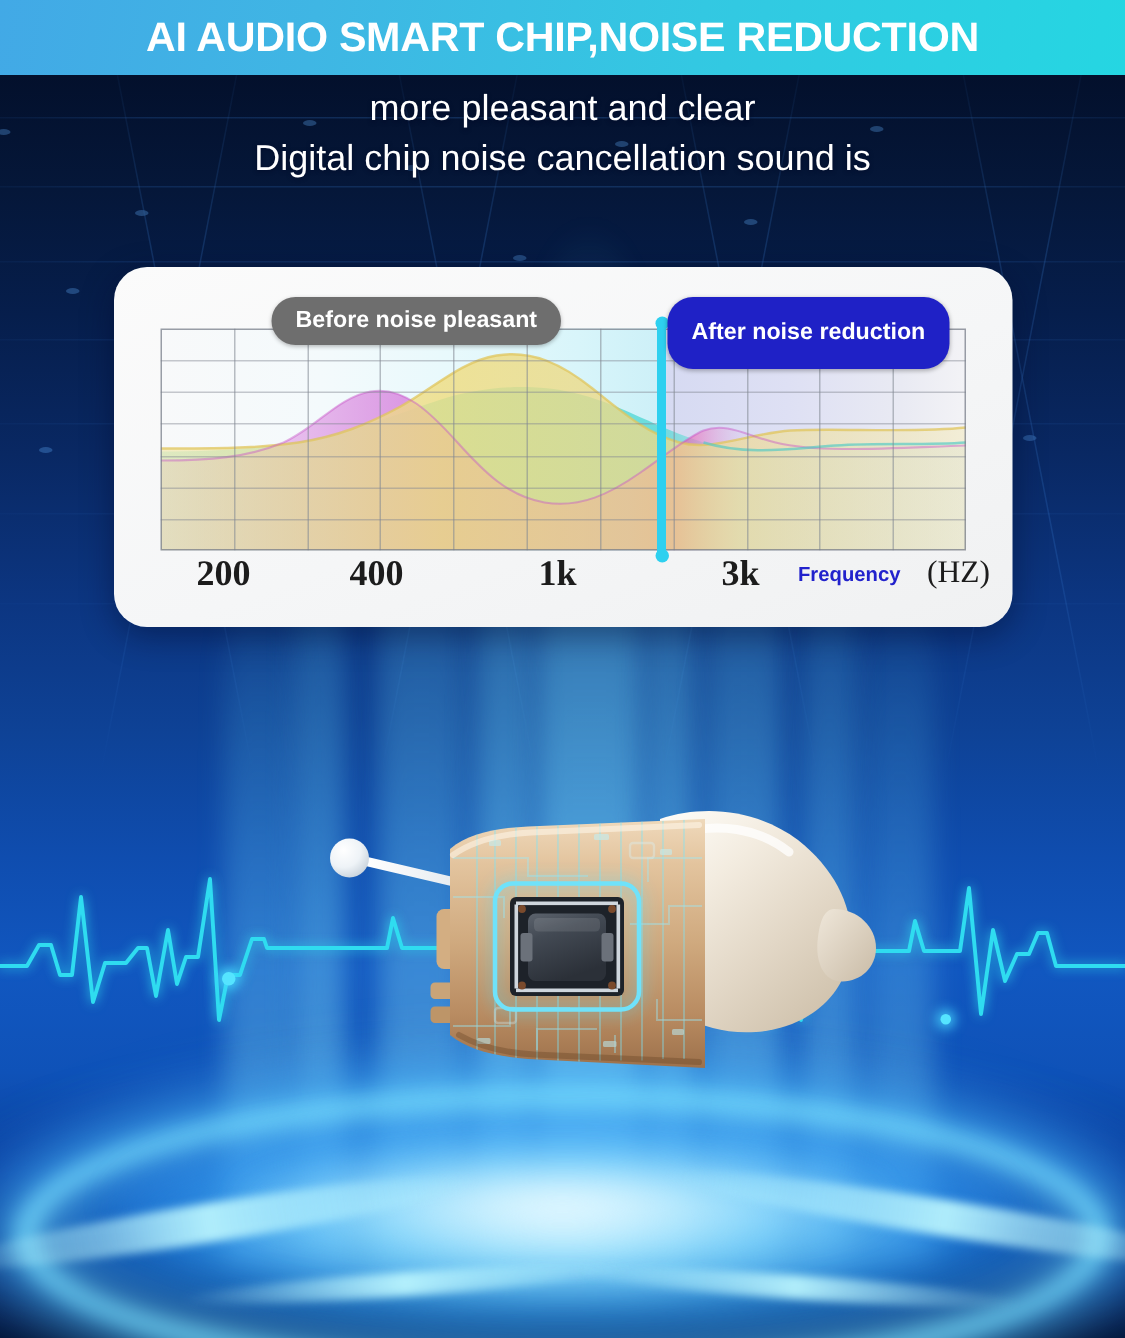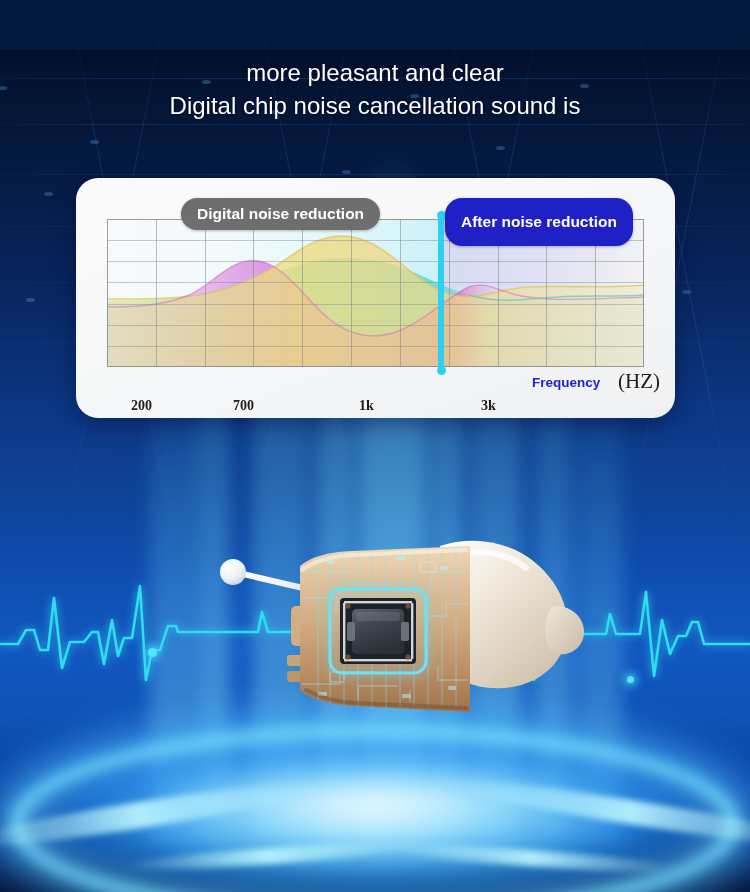--- a/index.html
+++ b/index.html
@@ -291,24 +291,23 @@
     left: 31px;
     top: 192px;
     width: 568px;
     height: 30px;
     z-index: 7;
   }
   .axis-tick {
     position: absolute;
     top: 0;
     color: #1c1c1c;
-    font-size: 14px;
+    font-size: 24px;
     font-weight: bold;
     font-family: "Liberation Serif", serif;
-    margin-top: 28px;
   }
   .axis-freq {
     position: absolute;
     top: 5px;
     color: #2222cc;
     font-size: 13.5px;
     font-weight: bold;
     font-family: "Liberation Sans", sans-serif;
   }
   .axis-unit {
@@ -628,27 +627,30 @@
         <div class="plot-gridline-h" style="top: 106px;"></div>
         <div class="plot-gridline-h" style="top: 127px;"></div>
       </div>
     <div class="plot-border"></div>
 
     <div class="divider">
       <div class="divider-cap" style="top:-3px;"></div>
       <div class="divider-cap" style="bottom:-3px;"></div>
     </div>
 
-    <div class="badge badge-before">Digital noise reduction</div>
+    <div class="badge badge-before">Before noise pleasant</div>
     <div class="badge badge-after">After noise reduction</div>
 
     <div class="axis-row">
       <span class="axis-tick" style="left:24px;">200</span>
-      <span class="axis-tick" style="left:126px;">700</span>
+      <span class="axis-tick" style="left:126px;">400</span>
       <span class="axis-tick" style="left:252px;">1k</span>
       <span class="axis-tick" style="left:374px;">3k</span>
       <span class="axis-freq" style="left:425px;">Frequency</span>
       <span class="axis-unit" style="left:511px;">(HZ)</span>
     </div>
   </div>
 
+  <div class="banner">
+    <div class="banner-title">AI AUDIO SMART CHIP,NOISE REDUCTION</div>
+  </div>
 
 </div>
 
 </body></html>

